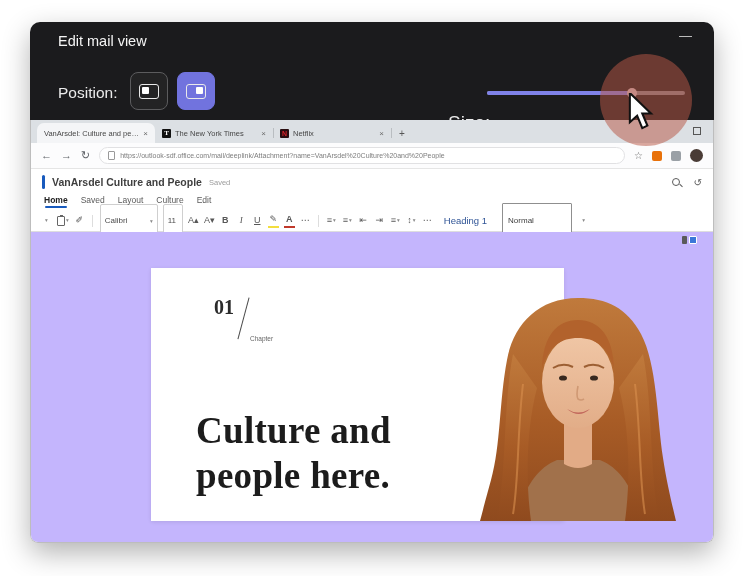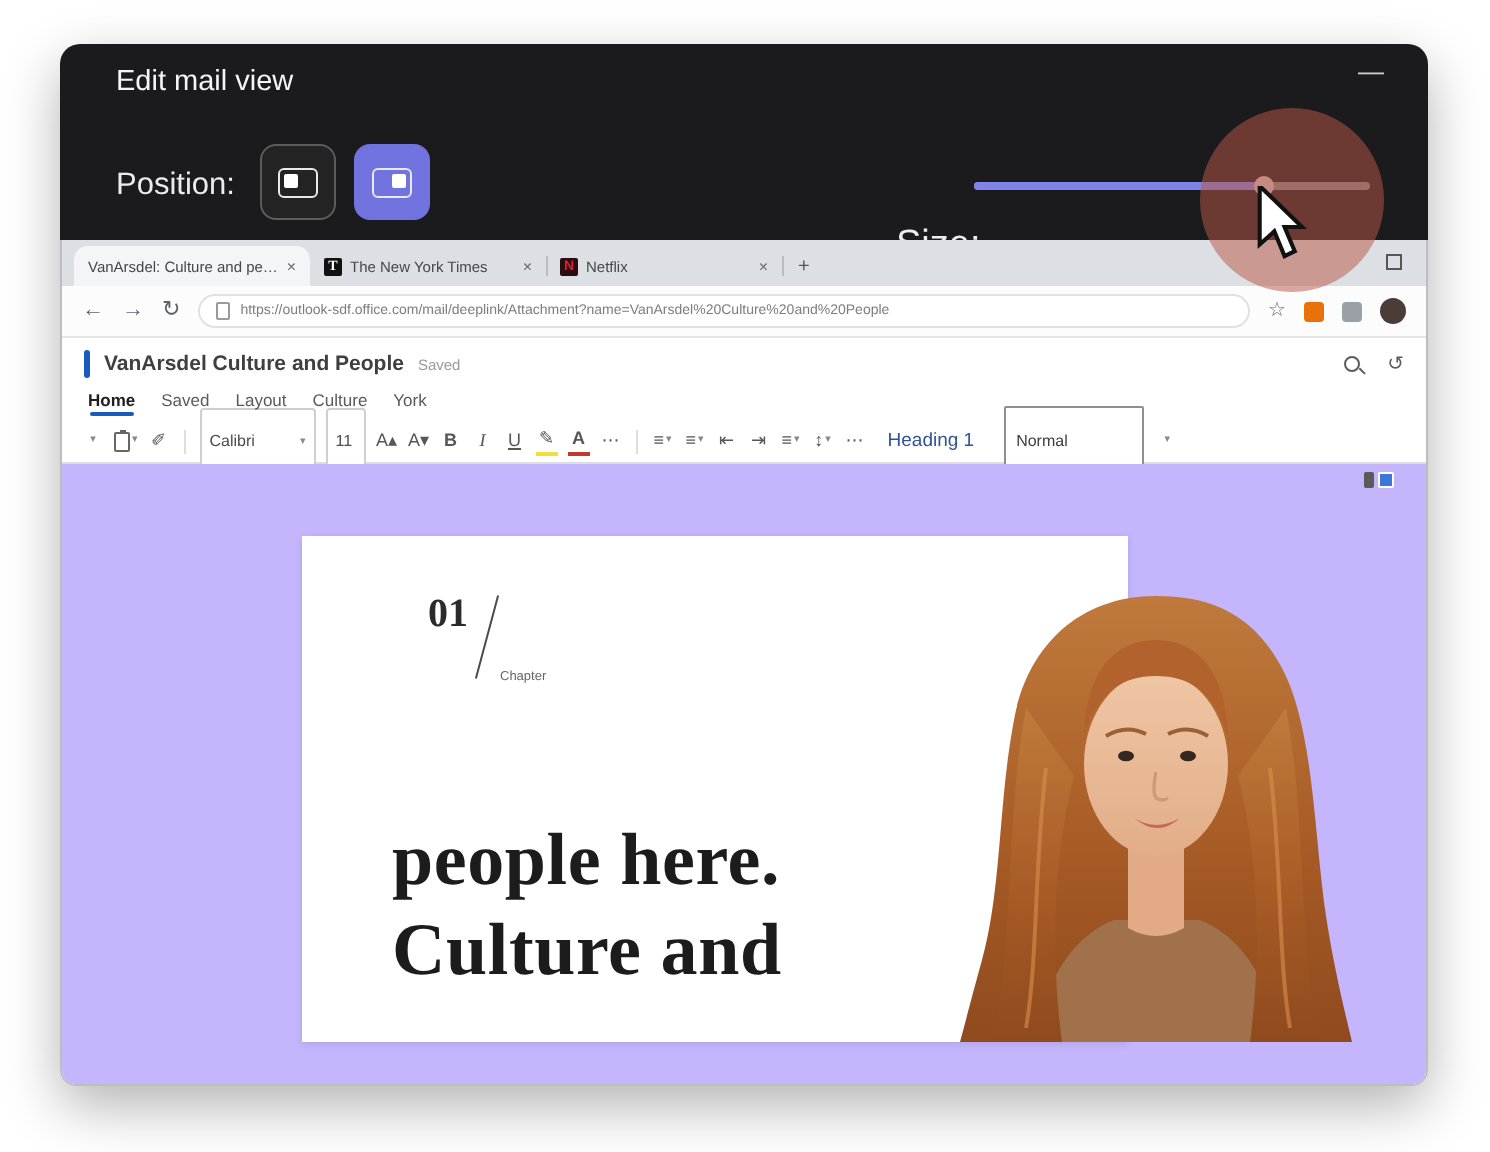--- a/index.html
+++ b/index.html
@@ -196,21 +196,21 @@
           <span class="search-ico"></span>
           <span class="hist-ico">↺</span>
         </span>
       </div>
 
       <div class="ribbontabs">
         <span class="rtab active">Home</span>
         <span class="rtab">Saved</span>
         <span class="rtab">Layout</span>
         <span class="rtab">Culture</span>
-        <span class="rtab">York</span>
+        <span class="rtab">Edit</span>
       </div>
 
       <div class="fmtbar">
         <span class="tbtn chev">▾</span>
         <span class="tbtn">
             <span class="clip"></span>
             <span class="chev">▾</span>
           </span>
         <span class="tbtn">✐</span>
         <span class="tsep"></span>
@@ -259,22 +259,22 @@
           <span class="p1"></span>
           <span class="p2"></span>
         </div>
         <div class="page"></div>
         <div class="chapter">
           <span class="chap-num">01</span>
           <span class="chap-slash"></span>
           <span class="chap-label">Chapter</span>
         </div>
         <div class="heading">
+          <div>Culture and</div>
           <div>people here.</div>
-          <div>Culture and</div>
         </div>
 
         <svg class="photo" viewBox="0 0 251 227">
           <defs>
             <linearGradient id="hg" x1="0" y1="0" x2="0" y2="1">
               <stop offset="0" stop-color="#c07a3c"></stop>
               <stop offset="0.55" stop-color="#a85c26"></stop>
               <stop offset="1" stop-color="#8f4a1e"></stop>
             </linearGradient>
             <linearGradient id="sk" x1="0" y1="0" x2="0" y2="1">

